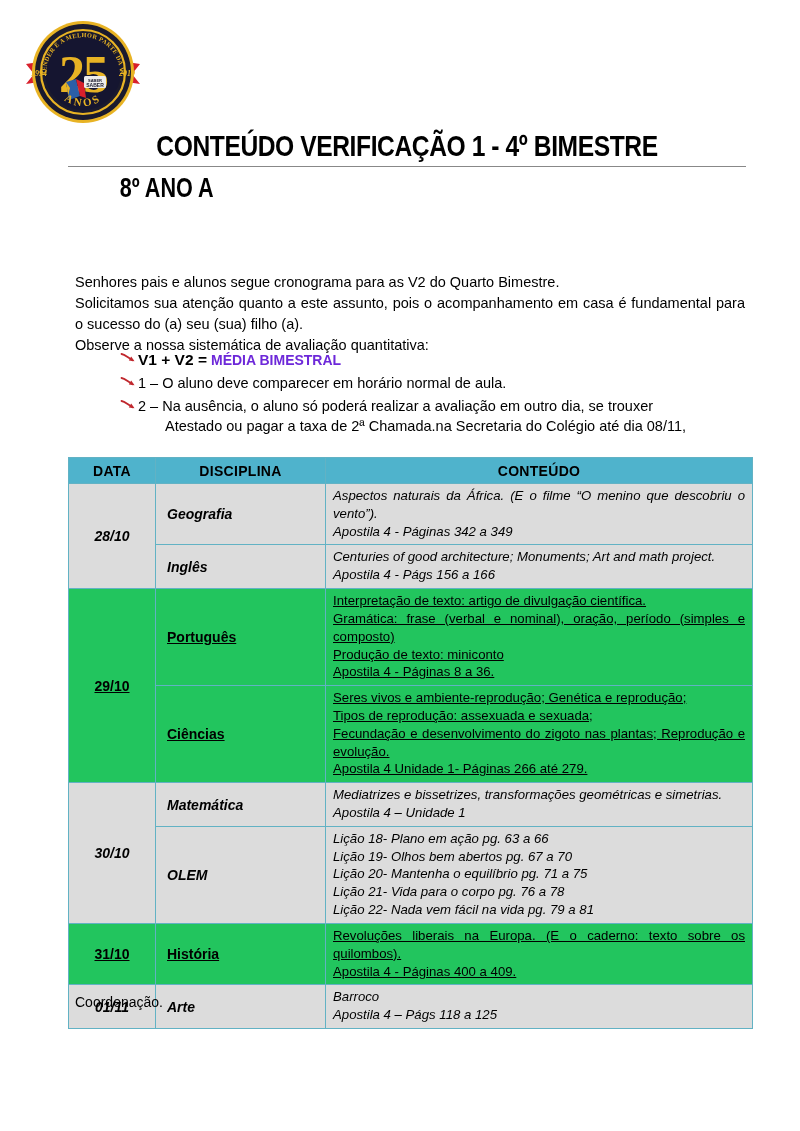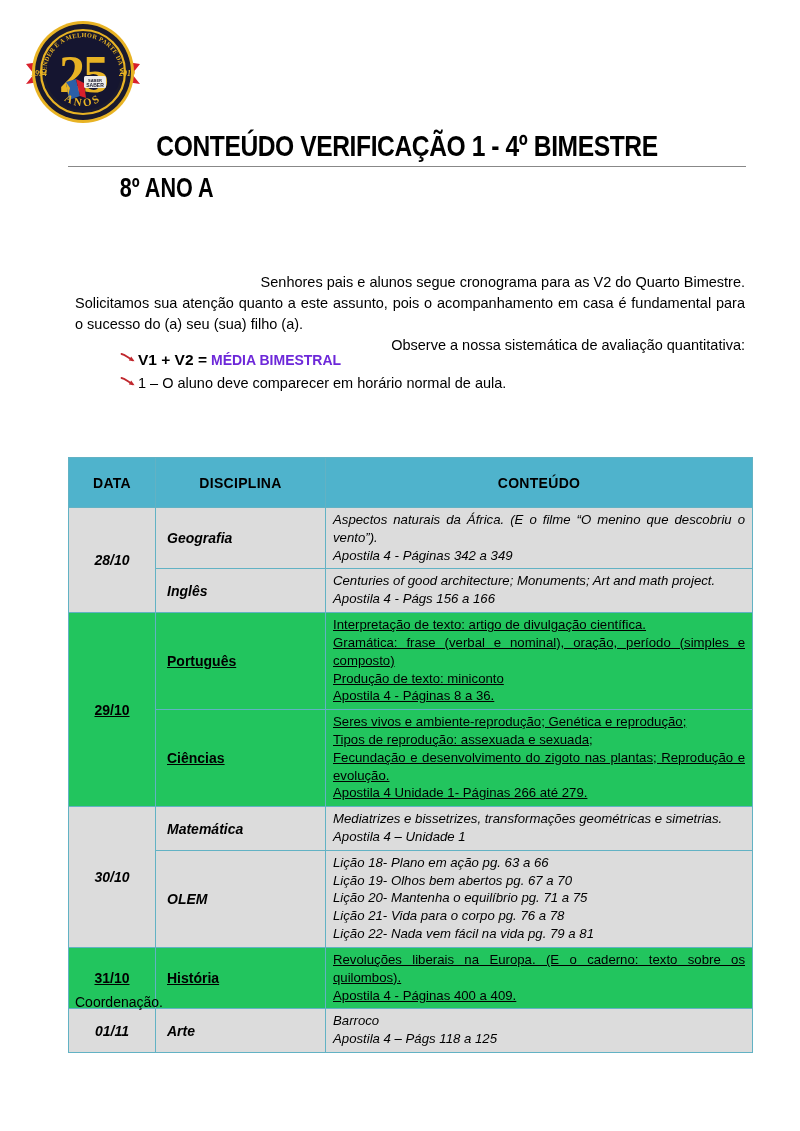--- a/index.html
+++ b/index.html
@@ -78,21 +78,20 @@
   .intro {
     position: absolute;
     left: 75px;
     top: 272px;
     width: 670px;
     font-size: 14.5px;
     line-height: 1.44;
   }
   .intro p {
     margin: 0;
-    text-align: right;
   }
   .intro p.justify {
     text-align: justify;
   }
 
   
   .bullets {
     position: absolute;
     left: 120px;
     top: 349px;
@@ -136,21 +135,21 @@
     left: 68px;
     top: 457px;
     width: 685px;
     border-collapse: collapse;
     table-layout: fixed;
     font-size: 13px;
   }
   .sched-table th,
   .sched-table td {
     border: 1px solid #62B2C4;
-    padding: 12px;
+    padding: 0;
     vertical-align: middle;
   }
   .sched-table thead th {
     background: #4FB3CC;
     color: #000000;
     font-weight: bold;
     font-size: 14px;
     height: 25px;
     text-align: center;
     letter-spacing: 0.3px;
@@ -259,20 +258,30 @@
   </div>
 
   <div class="bullet-row">
     <svg class="arrow-icon" viewBox="0 0 17 17">
       <path d="M1.5 3 C5 3.5 7.5 6.5 12.5 9.2" stroke="#C0272D" stroke-width="1.8" fill="none" stroke-linecap="round"></path>
       <path d="M14.5 10.2 L8.8 9.4 L11.2 5.6 Z" fill="#C0272D"></path>
     </svg>
     <div class="bullet-text">1 – O aluno deve comparecer em horário normal de aula.</div>
   </div>
 
+  <div class="bullet-row">
+    <svg class="arrow-icon" viewBox="0 0 17 17">
+      <path d="M1.5 3 C5 3.5 7.5 6.5 12.5 9.2" stroke="#C0272D" stroke-width="1.8" fill="none" stroke-linecap="round"></path>
+      <path d="M14.5 10.2 L8.8 9.4 L11.2 5.6 Z" fill="#C0272D"></path>
+    </svg>
+    <div class="bullet-text">
+      <span>2 – Na ausência, o aluno só poderá realizar a avaliação em outro dia, se trouxer</span>
+      <span class="bullet-cont">Atestado ou pagar a taxa de 2ª Chamada.na Secretaria do Colégio até dia 08/11,</span>
+    </div>
+  </div>
 
 </div>
 
 <table class="sched-table">
   <colgroup>
     <col class="col-data">
       <col class="col-disc">
       <col class="col-cont">
   </colgroup>
   <thead>

